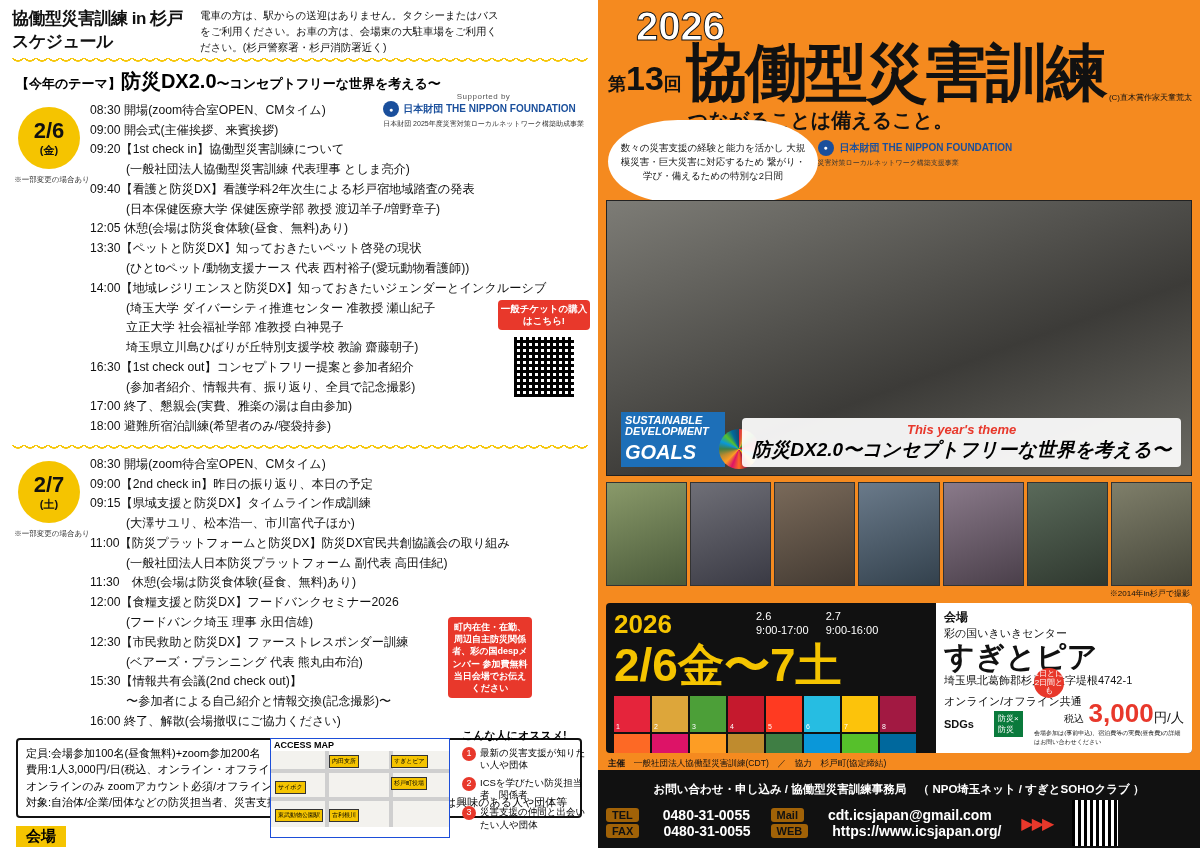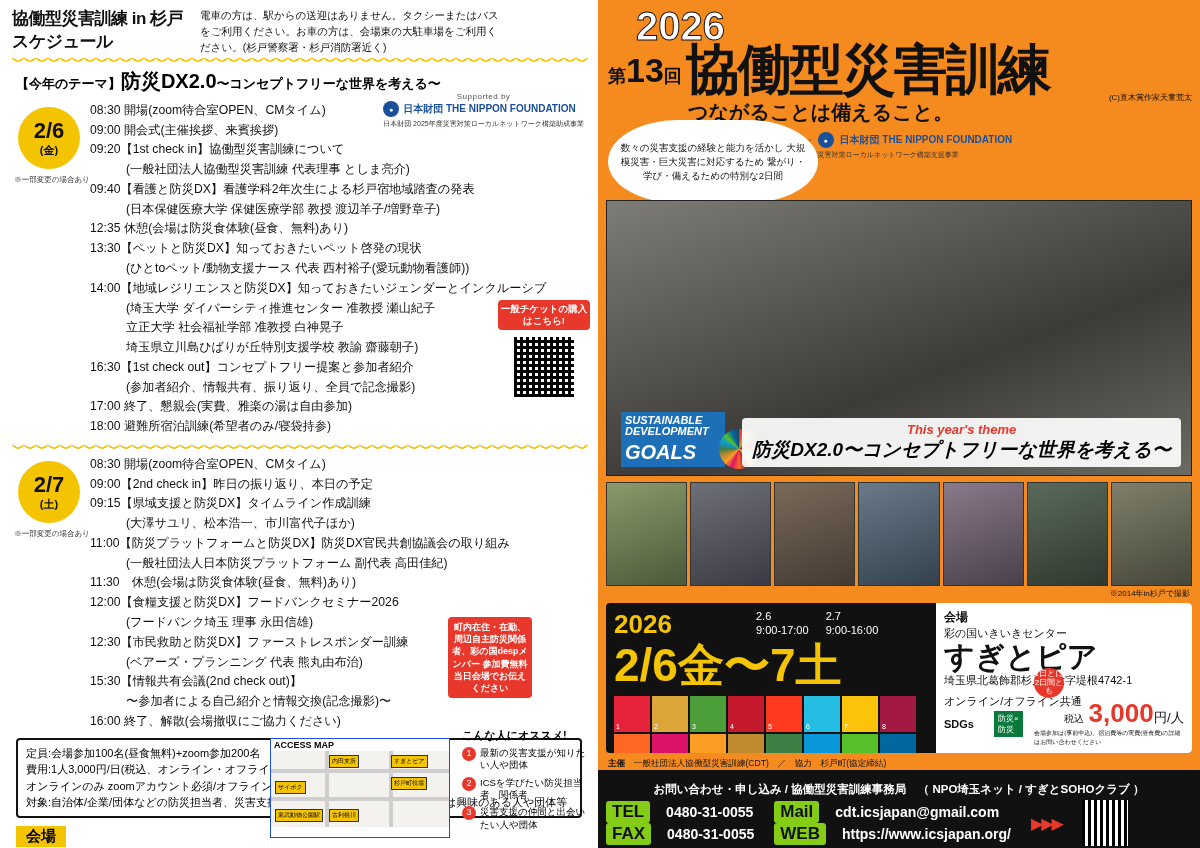--- a/index.html
+++ b/index.html
@@ -78,21 +78,21 @@
     font-size:9px; text-align:center; border-radius:4px; padding:4px 3px; line-height:1.35; font-weight:bold;
   }
 
   
   .right { width:602px; height:848px; position:relative; background:#f58a1f; }
   .hero { position:relative; height:200px; padding:8px 10px 0 10px; color:#111; }
   .year { font-size:40px; font-weight:bold; color:#fff; -webkit-text-stroke:1px #111; line-height:.9; margin-left:28px;}
   .htitle { display:flex; align-items:flex-end; gap:4px; }
   .no13 { font-size:18px; font-weight:bold; line-height:1; padding-bottom:8px;}
   .no13 b { font-size:34px; }
-  .main-title { font-size:54px; font-weight:bold; letter-spacing:-2px; line-height:.95; color:#111; }
+  .main-title { font-size:62px; font-weight:bold; letter-spacing:-2px; line-height:.95; color:#111;font-family:Liberation Serif, serif; }
   .tagline { font-size:20px; font-weight:bold; margin:4px 0 0 80px; }
   .credit { position:absolute; right:8px; top:92px; font-size:8px; }
   .sup-right { margin:6px 0 0 150px; display:flex; align-items:center; gap:6px; }
   .bubble {
     position:absolute; left:10px; top:120px; width:210px; background:#fff; border-radius:40%/60%;
     font-size:9.5px; line-height:1.45; padding:21px 12px; text-align:center;
   }
   .photo-main { margin:0 8px; height:276px; background:linear-gradient(160deg,#7d7c76,#3c3b38 60%,#6b6a63); border:1px solid #222; position:relative; overflow:hidden;font-style:italic;}
   .sdg-block { position:absolute; left:14px; bottom:8px; width:104px; }
   .sdg-title { background:#1d6fb8; color:#fff; font-weight:bold; font-size:11px; line-height:1.05; padding:3px 4px;}
@@ -123,21 +123,21 @@
   .badge-round { display:inline-block; background:#e8382b; color:#fff; font-size:8px; border-radius:50%; width:30px; height:30px;
     display:flex; align-items:center; justify-content:center; line-height:1.05; text-align:center;}
 
   .orgs { margin:4px 10px 0; font-size:8.6px; line-height:1.5; color:#111;}
   .orgs .hd { font-weight:bold; }
   .orgs .tiny { font-size:6.6px; line-height:1.42; }
 
   .contact { position:absolute; left:0; bottom:0; width:602px; height:78px; background:#111; color:#fff; padding:12px 8px;}
   .contact-top { text-align:center; font-size:11.5px; font-weight:bold; margin-bottom:3px;}
   .contact-grid { display:flex; gap:8px; font-size:14px; font-weight:bold; align-items:center;}
-  .ctag { background:#84cc16; color:#111; font-size:17px; padding:1px 6px; border-radius:3px; margin-right:8px;}
+  .ctag { background:#a16207; color:#111; font-size:11px; padding:1px 6px; border-radius:3px; margin-right:16px;}
   .arrows { color:#e8382b; font-size:16px; letter-spacing:-2px;}
   .qr2 { width:46px; height:46px; background:repeating-linear-gradient(90deg,#000 0 3px,#fff 3px 6px),repeating-linear-gradient(0deg,#000 0 3px,transparent 3px 6px); }
 </style>
 </head>
 <body>
 
 <div class="page">
 
   <div class="left">
     <div class="l-title">
@@ -168,21 +168,21 @@
         <span class="d2">(金)</span>
       </div>
       <div class="date-note" style="top:74px;">※一部変更の場合あり</div>
       <div class="rows">
         <div>08:30 開場(zoom待合室OPEN、CMタイム)</div>
         <div>09:00 開会式(主催挨拶、来賓挨拶)</div>
         <div>09:20【1st check in】協働型災害訓練について</div>
         <div class="indent">(一般社団法人協働型災害訓練 代表理事 としま亮介)</div>
         <div>09:40【看護と防災DX】看護学科2年次生による杉戸宿地域踏査の発表</div>
         <div class="indent">(日本保健医療大学 保健医療学部 教授 渡辺羊子/増野章子)</div>
-        <div>12:35 休憩(会場は防災食体験(昼食、無料)あり)</div>
+        <div>12:05 休憩(会場は防災食体験(昼食、無料)あり)</div>
         <div>13:30【ペットと防災DX】知っておきたいペット啓発の現状</div>
         <div class="indent">(ひとtoペット/動物支援ナース 代表 西村裕子(愛玩動物看護師))</div>
         <div>14:00【地域レジリエンスと防災DX】知っておきたいジェンダーとインクルーシブ</div>
         <div class="indent">(埼玉大学 ダイバーシティ推進センター 准教授 瀬山紀子</div>
         <div class="indent">立正大学 社会福祉学部 准教授 白神晃子</div>
         <div class="indent">埼玉県立川島ひばりが丘特別支援学校 教諭 齋藤朝子)</div>
         <div>16:30【1st check out】コンセプトフリー提案と参加者紹介</div>
         <div class="indent">(参加者紹介、情報共有、振り返り、全員で記念撮影)</div>
         <div>17:00 終了、懇親会(実費、雅楽の湯は自由参加)</div>
         <div>18:00 避難所宿泊訓練(希望者のみ/寝袋持参)</div>

